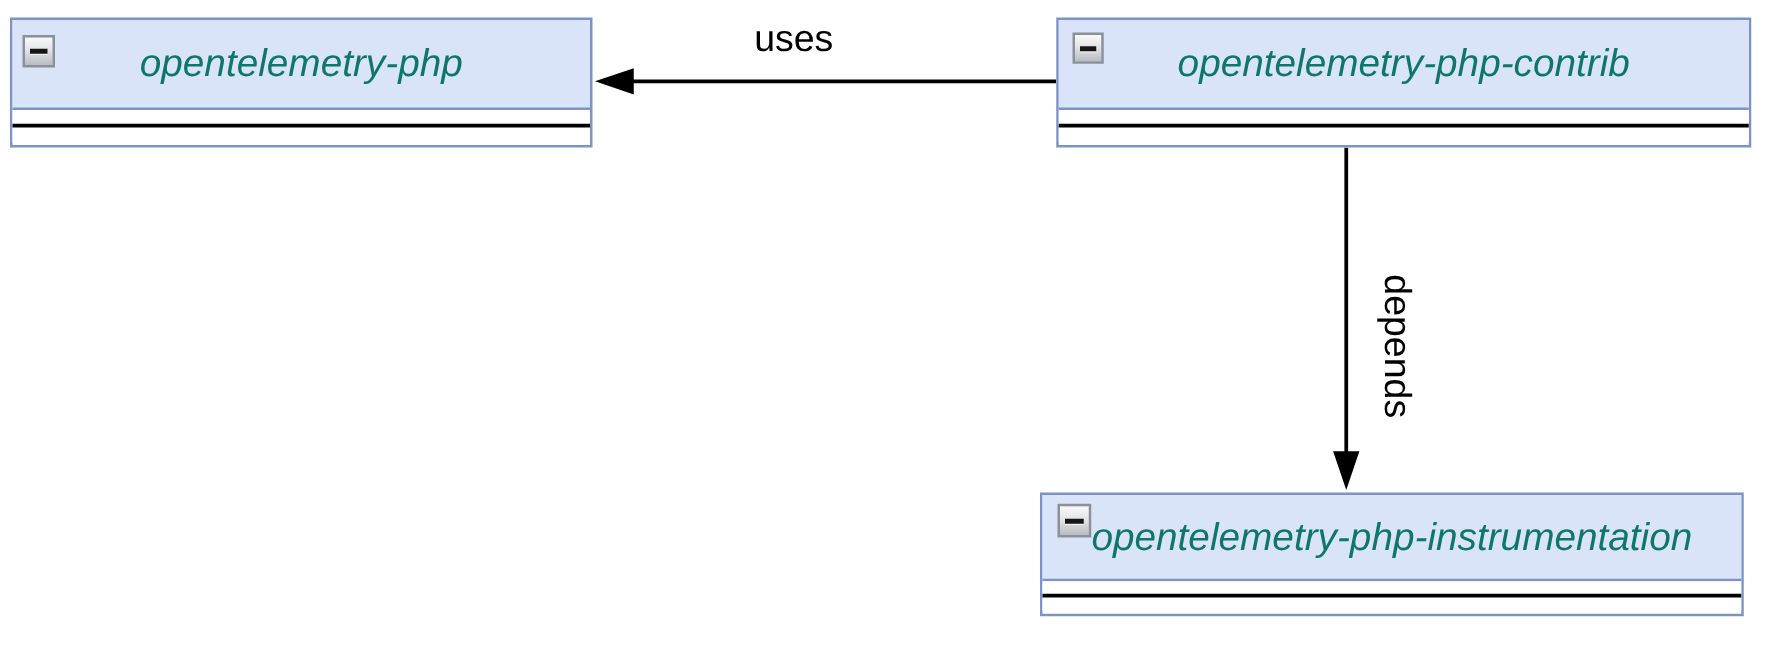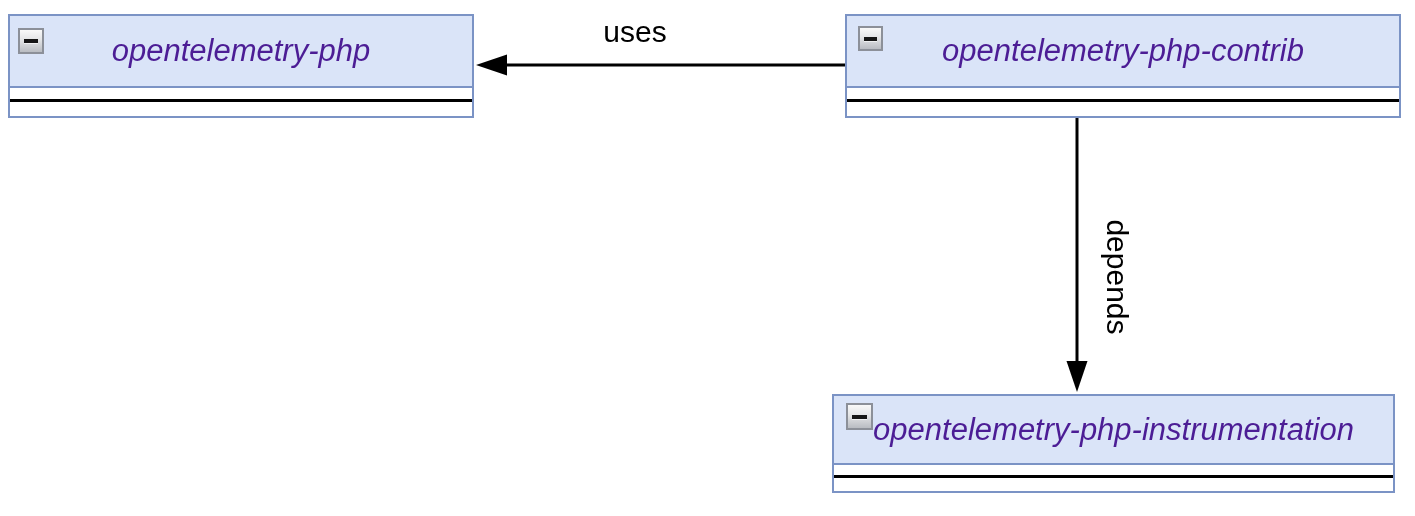--- a/index.html
+++ b/index.html
@@ -25,21 +25,21 @@
     width: 100%;
     background: #dae4f8;
     border-bottom: 2px solid #7b93c5;
     display: flex;
     align-items: center;
     justify-content: center;
   }
   .node-label {
     font-style: italic;
     font-size: 31px;
-    color: #4c1d95;
+    color: #0f766e;
     white-space: nowrap;
     letter-spacing: 0px;
   }
   .node-sub {
     position: relative;
     width: 100%;
     background: #ffffff;
   }
   .node-sub .divider {
     position: absolute;

